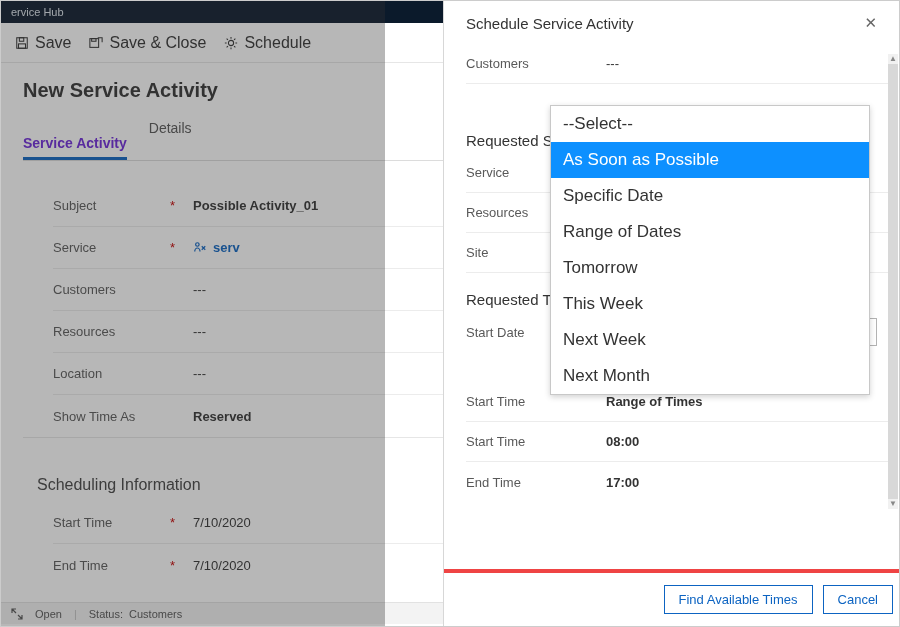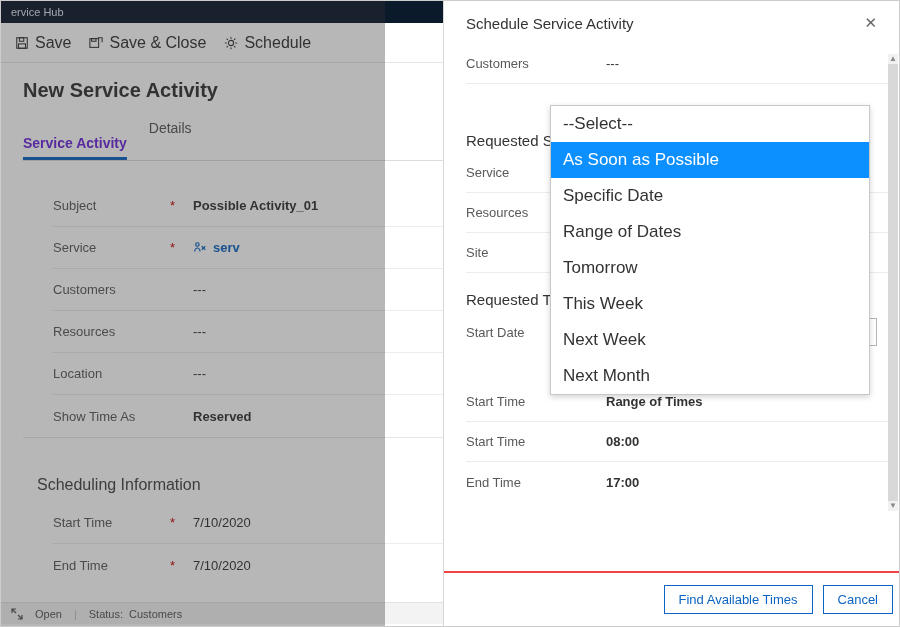--- a/index.html
+++ b/index.html
@@ -203,21 +203,21 @@
       padding: 0 8px;
       font-size: 13px;
     }
     .dropdown-arrow { color: #555; font-size: 11px; padding-left: 6px; border-left: 1px solid #b3b3b3; }
     
     .panel-footer {
       display: flex;
       justify-content: flex-end;
       gap: 10px;
       padding: 12px 6px;
-      border-top: 2px solid #ef4444;
+      border-top: 4px solid #ef4444;
     }
     .panel-btn {
       border: 1px solid #0d64c2;
       color: #0d64c2;
       background: #fff;
       padding: 6px 14px;
       font-size: 13px;
       cursor: pointer;
     }
     

